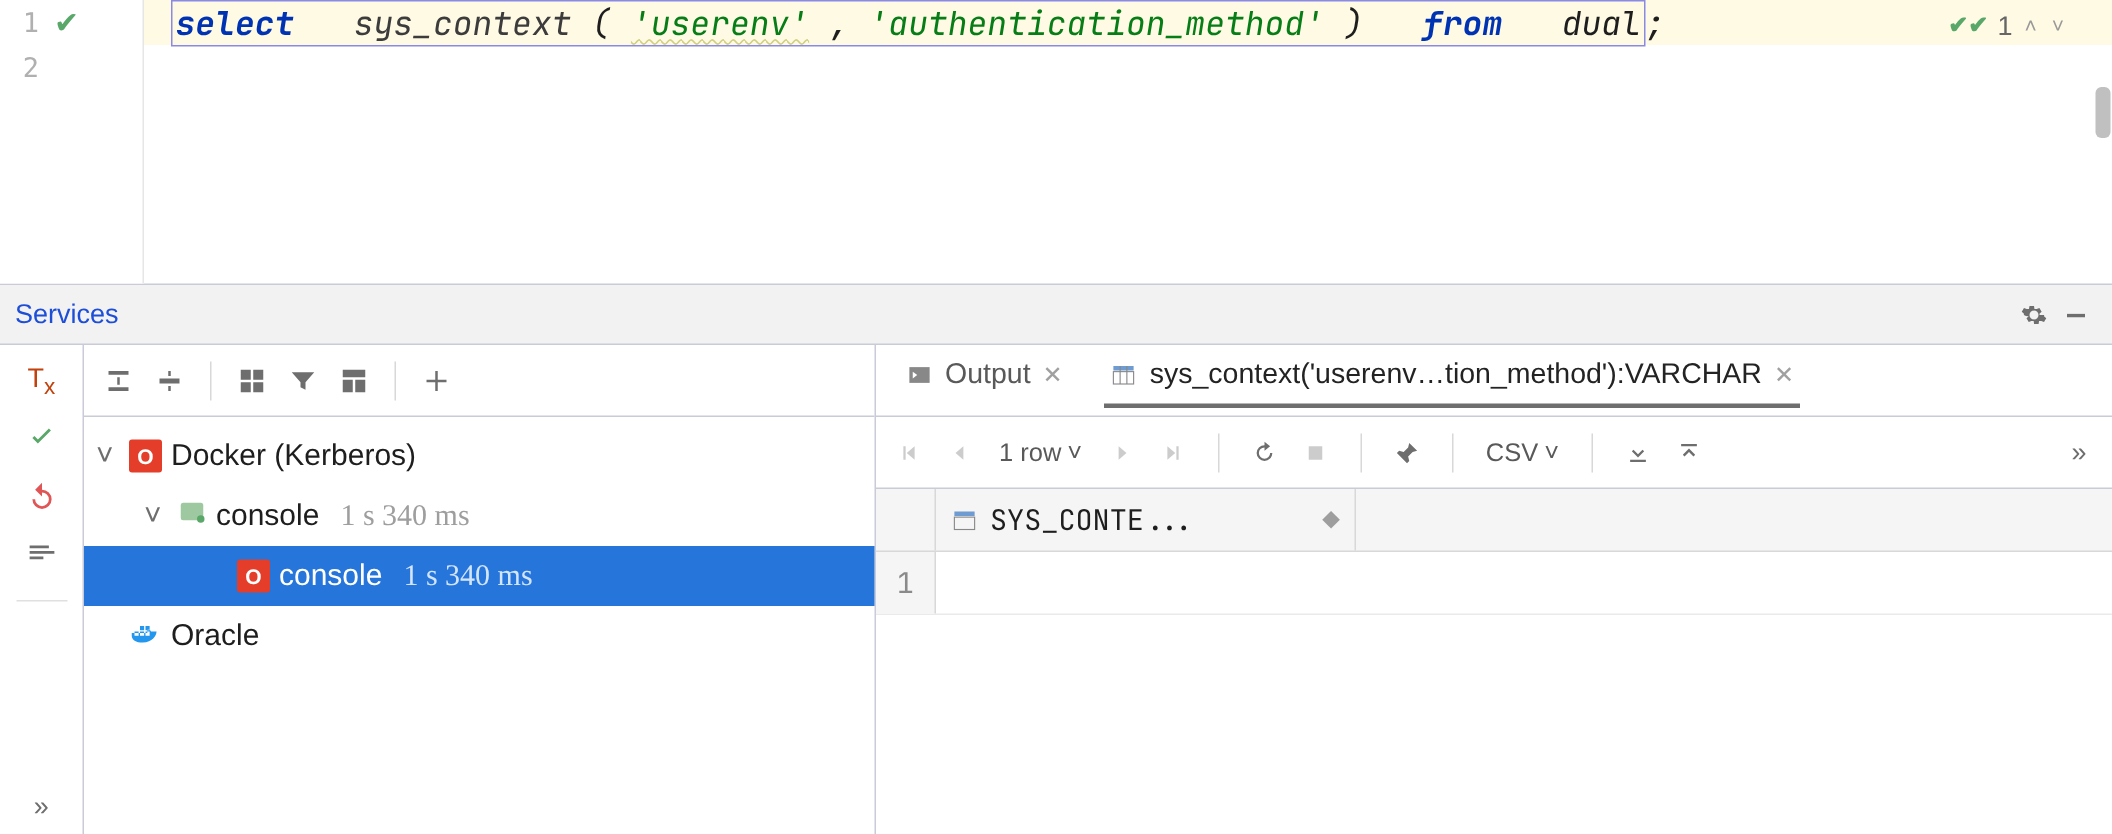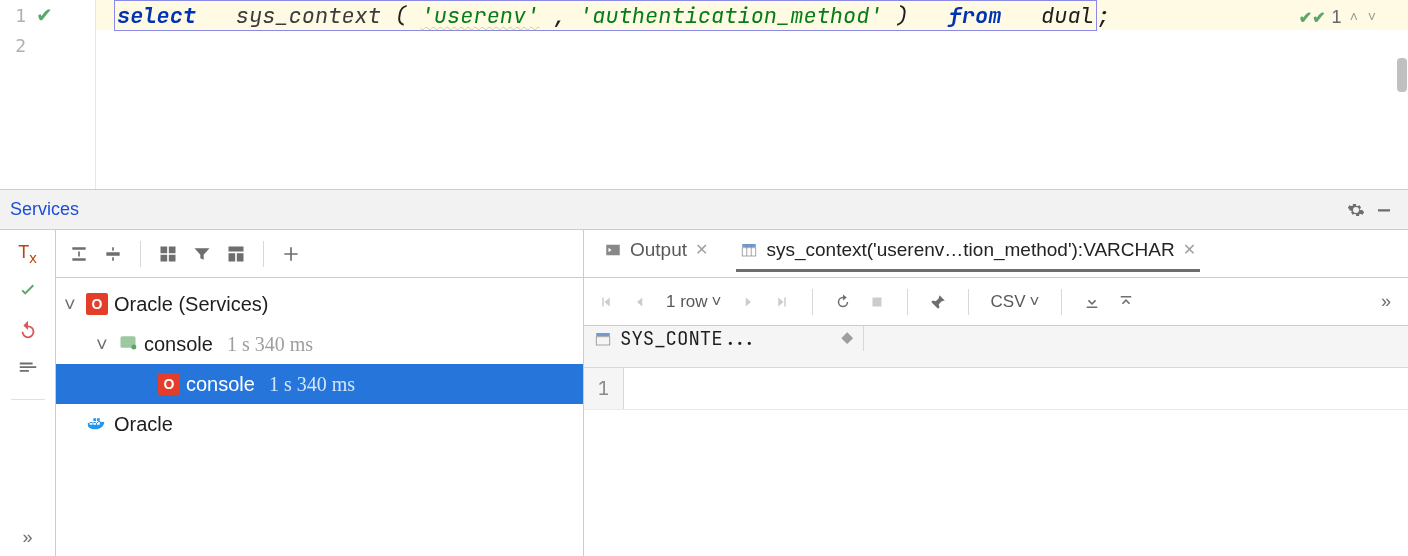--- a/index.html
+++ b/index.html
@@ -193,21 +193,20 @@
 
   .grid {
     font-family: "JetBrains Mono", "Consolas", monospace;
     font-size: 19px;
   }
   .grid-hdr {
     display: flex;
     background: #f5f5f5;
     border-bottom: 1px solid #d8d8d8;
     height: 42px;
-    flex-direction: column;
   }
   .grid-rownum-hdr {
     width: 40px;
     border-right: 1px solid #d8d8d8;
   }
   .grid-col-hdr {
     display: flex; align-items: center; gap: 8px;
     width: 280px;
     padding: 0 10px;
     border-right: 1px solid #d8d8d8;
@@ -342,21 +341,21 @@
       <span class="tb-icon">
           <svg viewBox="0 0 24 24">
             <path d="M11 4h2v7h7v2h-7v7h-2v-7H4v-2h7z"></path>
           </svg>
         </span>
     </div>
     <div class="tree">
       <div class="tree-row">
         <span class="arrow">˅</span>
         <span class="db-icon">O</span>
-        <span>Oracle (Services)</span>
+        <span>Docker (Kerberos)</span>
       </div>
       <div class="tree-row indent1">
         <span class="arrow">˅</span>
         <span class="console-badge"><svg viewBox="0 0 24 24">
               <rect x="3" y="5" width="18" height="14" rx="2" fill="#9ec9a0"></rect>
               <circle cx="19" cy="18" r="3" fill="#59a869"></circle>
             </svg></span>
         <span>console</span>
         <span class="time">1 s 340 ms</span>
       </div>

